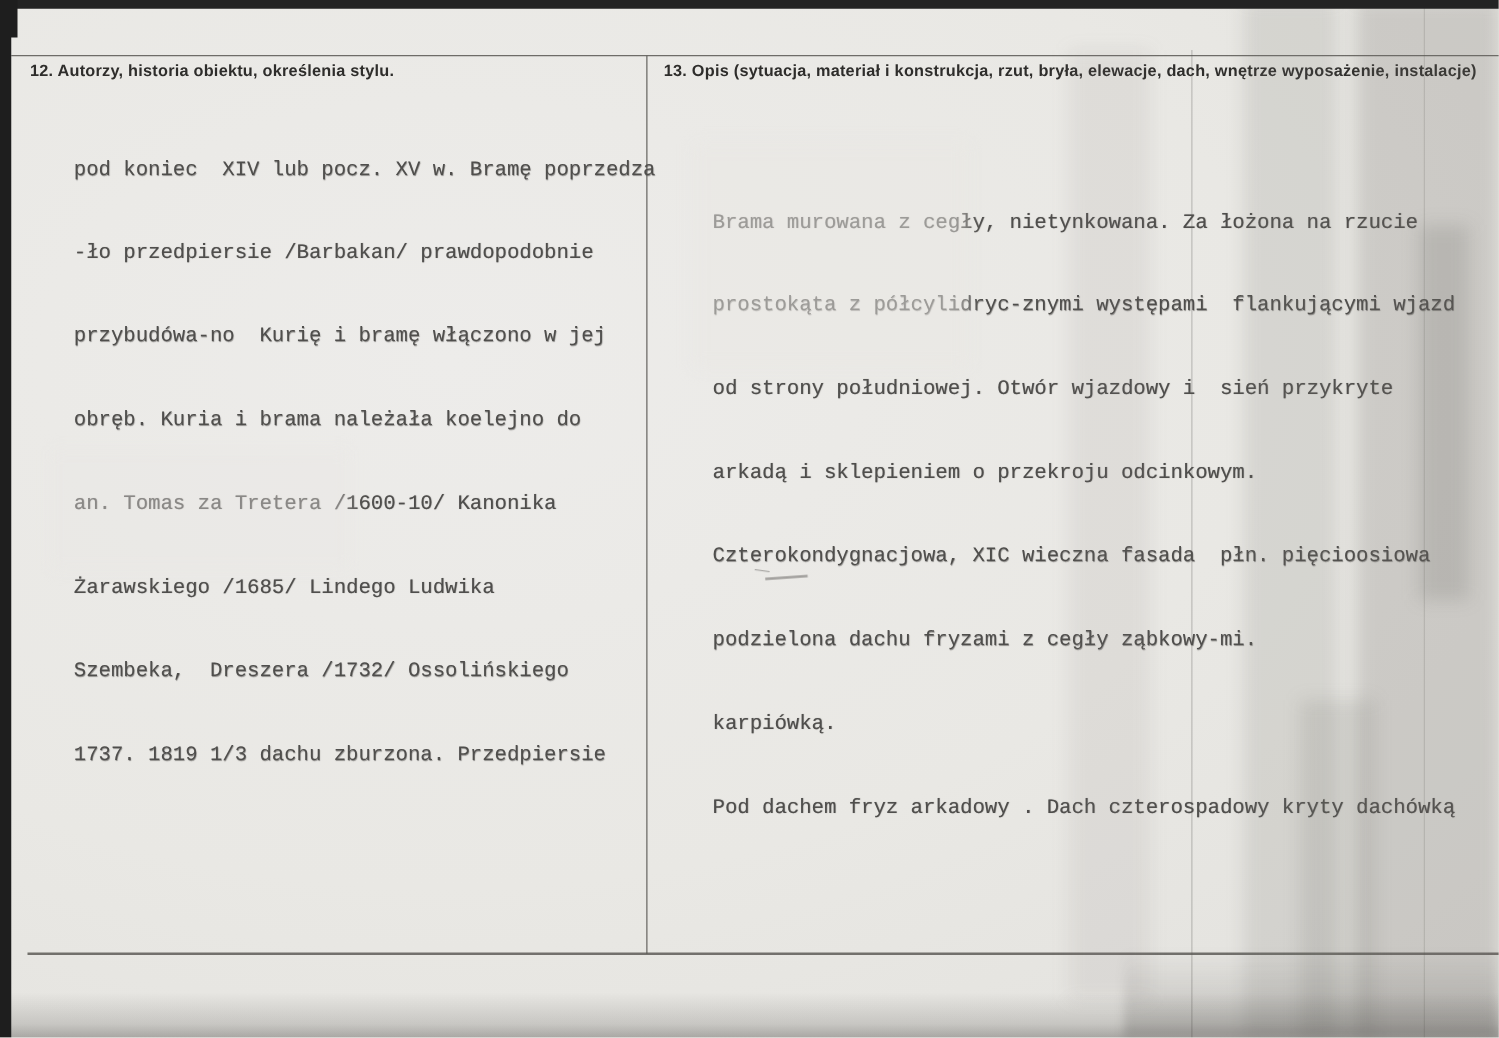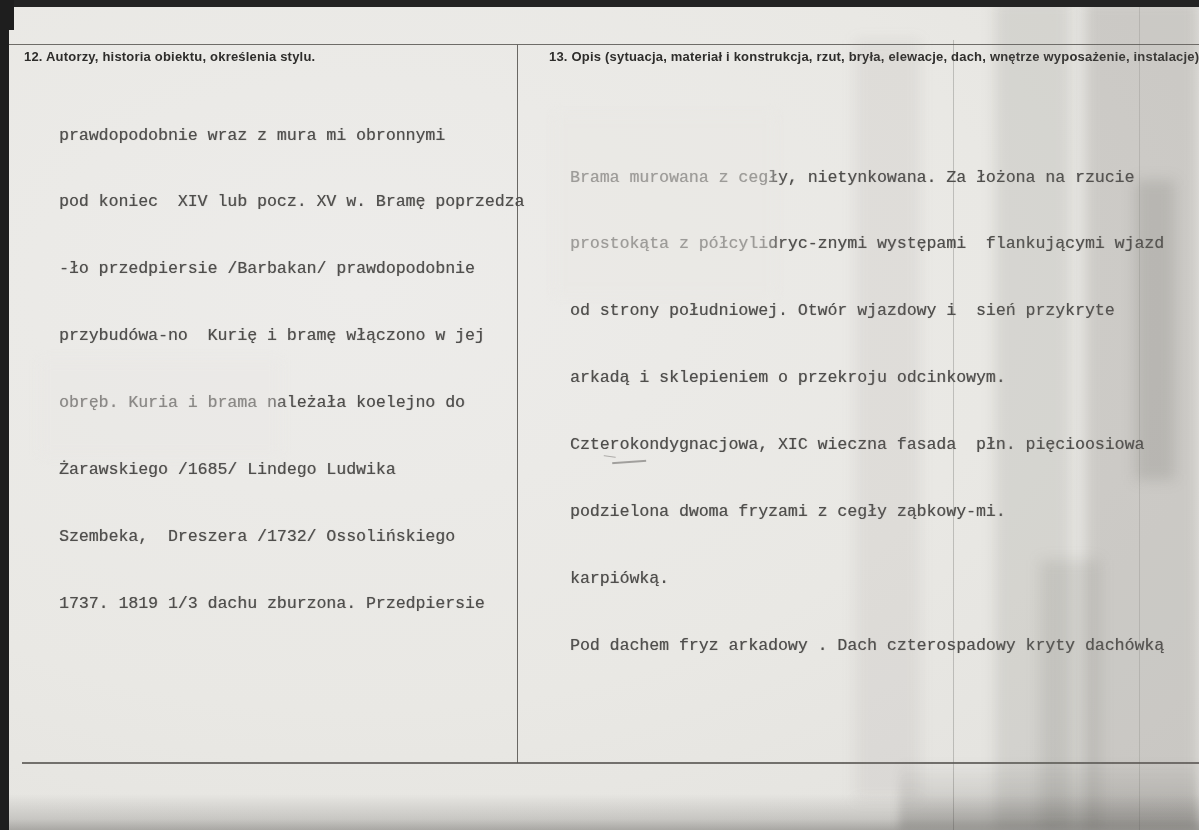--- a/index.html
+++ b/index.html
@@ -24,21 +24,21 @@
 
   
   .hdr {
     position: absolute;
     font-family: "Liberation Sans", sans-serif;
     font-size: 13px; font-weight: 600;
     color: #2e2d2b; letter-spacing: .2px;
     white-space: nowrap;
   }
   .hdr-left  { left: 24px;  top: 49px; }
-  .hdr-right { left: 549px; top: 49px; }
+  .hdr-right { left: 531px; top: 49px; }
 
   
   .typed {
     position: absolute;
     font-family: "Liberation Mono", "DejaVu Sans Mono", monospace;
     font-size: 16.5px;
     line-height: 22.3px;
     color: #4f4e4c;
     text-shadow: 0.4px 0.4px 0.7px rgba(70,68,66,0.55);
     white-space: pre;
@@ -99,43 +99,43 @@
 <body>
 
 <div class="rule-top"></div>
 <div class="divider-v"></div>
 <div class="rule-bottom"></div>
 
 <div class="hdr hdr-left">12. Autorzy, historia obiektu, określenia stylu.</div>
 <div class="hdr hdr-right">13. Opis (sytuacja, materiał i konstrukcja, rzut, bryła, elewacje, dach, wnętrze wyposażenie, instalacje)</div>
 
 <div class="typed typed-left">
-  <div class="tline">prawdopodobnie wraz z mura mi obronnymi</div>
   <div class="tline">pod koniec  XIV lub pocz. XV w. Bramę poprzedza</div>
   <div class="tline">-ło przedpiersie /Barbakan/ prawdopodobnie</div>
   <div class="tline">przybudówa-no  Kurię i bramę włączono w jej</div>
   <div class="tline">obręb. Kuria i brama należała koelejno do</div>
+  <div class="tline">an. Tomas za Tretera /1600-10/ Kanonika</div>
   <div class="tline">Żarawskiego /1685/ Lindego Ludwika</div>
   <div class="tline">Szembeka,  Dreszera /1732/ Ossolińskiego</div>
   <div class="tline">1737. 1819 1/3 dachu zburzona. Przedpiersie</div>
   
   
   
   
   
   
 </div>
 
 <div class="typed typed-right">
   <div class="tline">Brama murowana z cegły, nietynkowana. Za łożona na rzucie</div>
   <div class="tline">prostokąta z półcylidryc-znymi występami  flankującymi wjazd</div>
   <div class="tline">od strony południowej. Otwór wjazdowy i  sień przykryte</div>
   <div class="tline">arkadą i sklepieniem o przekroju odcinkowym.</div>
   <div class="tline">Czterokondygnacjowa, XIC wieczna fasada  płn. pięcioosiowa</div>
-  <div class="tline">podzielona dwoma fryzami z cegły ząbkowy-mi.</div>
+  <div class="tline">podzielona dachu fryzami z cegły ząbkowy-mi.</div>
   <div class="tline">karpiówką.</div>
   <div class="tline">Pod dachem fryz arkadowy . Dach czterospadowy kryty dachówką</div>
 </div>
 
 <div class="fade-patch fade-r1"></div>
 <div class="fade-patch fade-l1"></div>
 
 <div class="scribble"></div>
 <div class="scribble2"></div>
 

